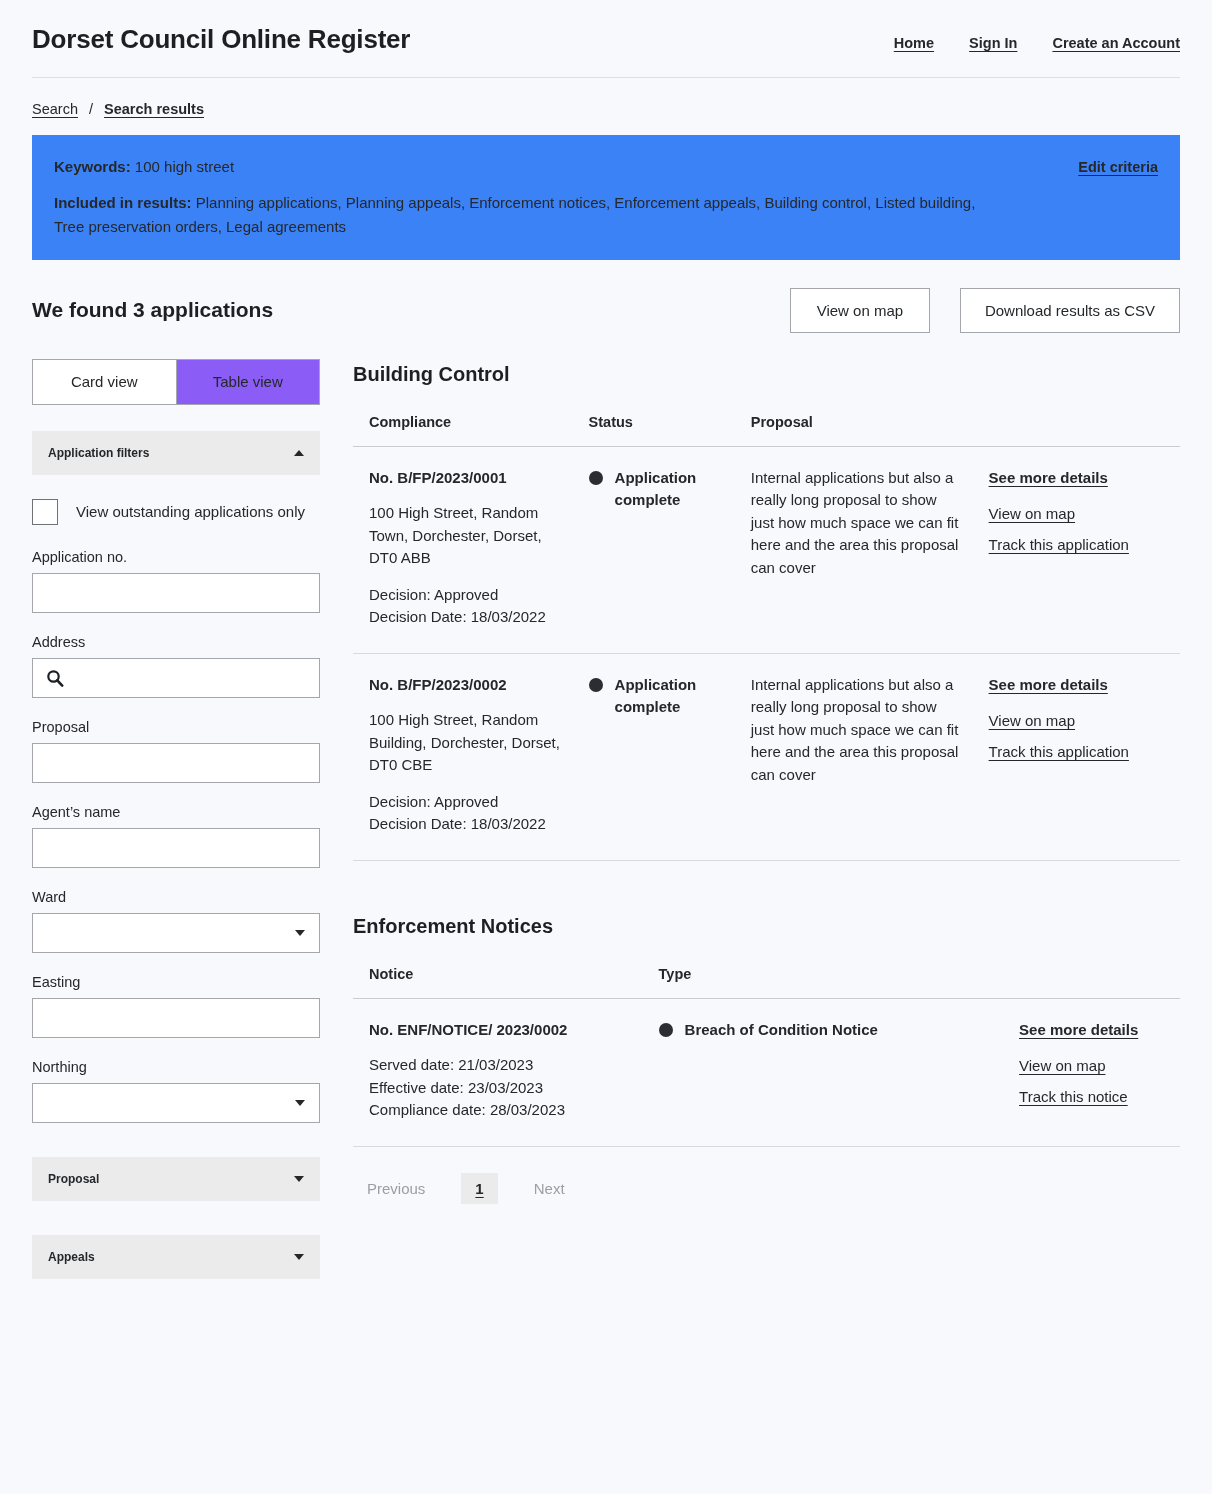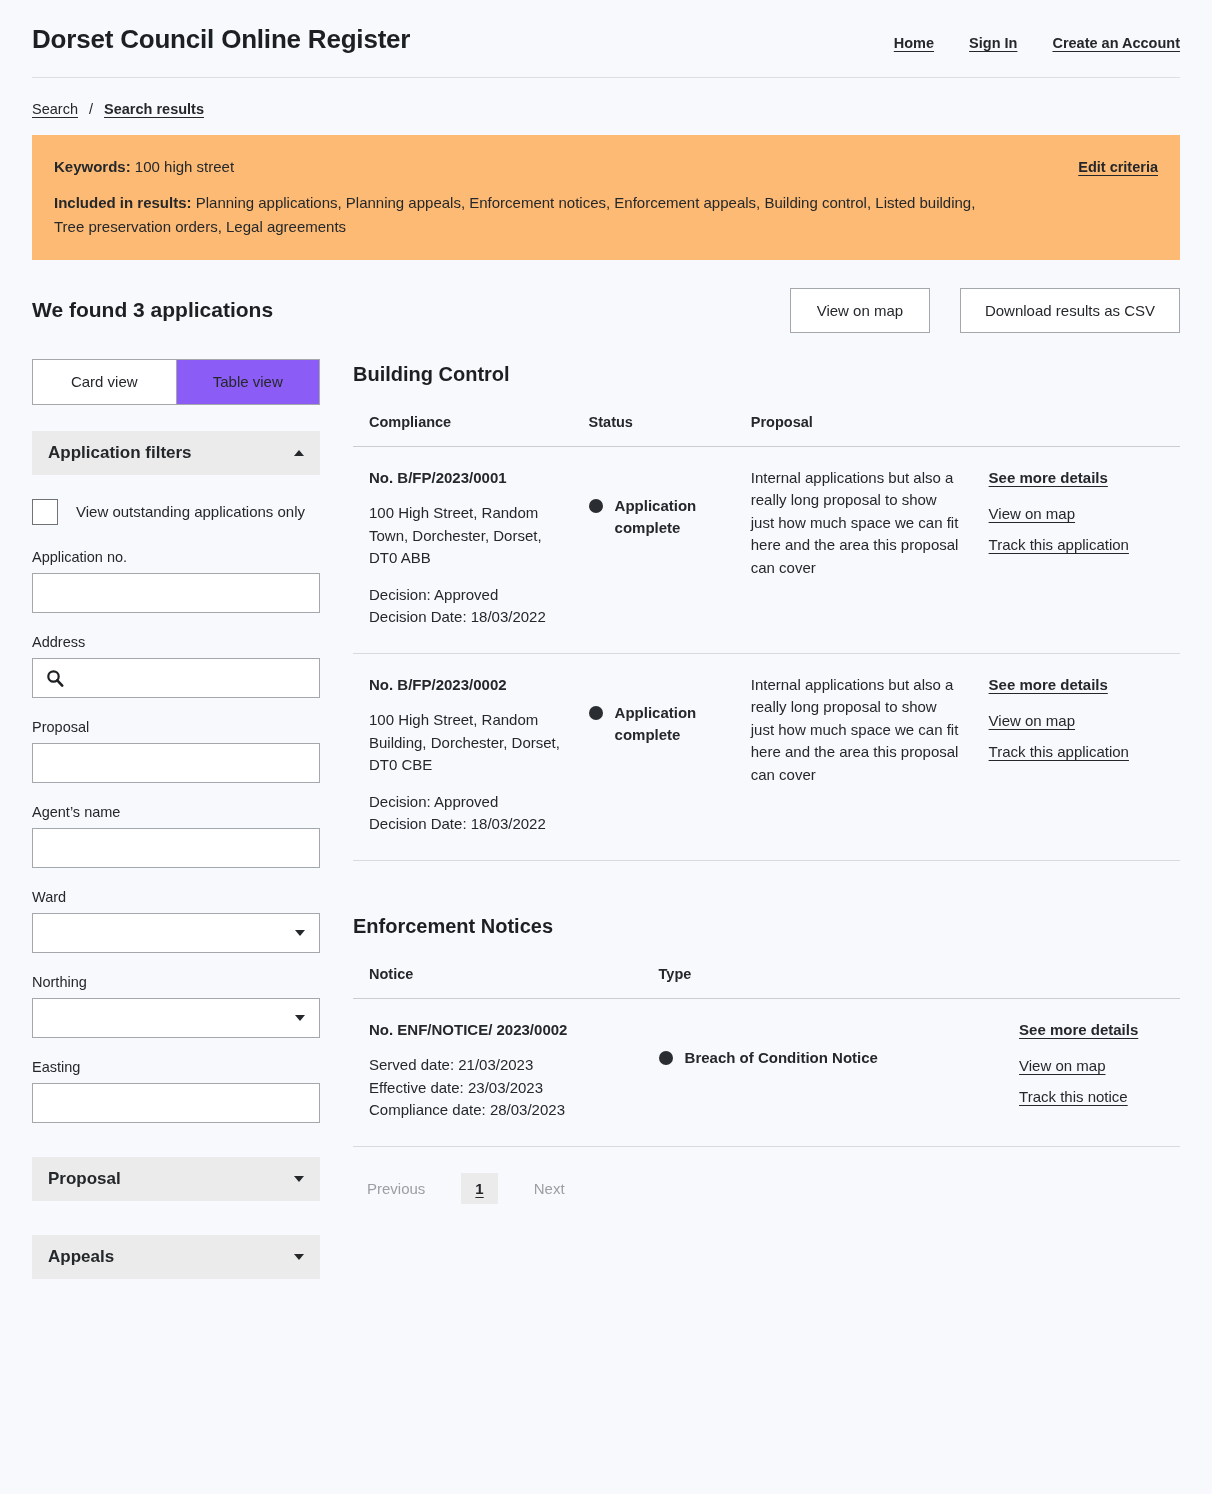--- a/index.html
+++ b/index.html
@@ -38,21 +38,21 @@
   .breadcrumb {
     padding: 23px 0 18px 0;
     font-size: 14.5px;
   }
   .breadcrumb a { color: #25282b; text-decoration: underline; text-underline-offset: 3px; }
   .breadcrumb a.current { font-weight: bold; }
   .breadcrumb .sep { margin: 0 7px; color: #25282b; }
 
   
   .criteria {
-    background: #fdba74;
+    background: #3b82f6;
     padding: 20px 6px 22px 22px;
     position: relative;
     margin-bottom: 28px;
   }
   .criteria .line { font-size: 15px; line-height: 1.55; color: #25282b; max-width: 930px; }
   .criteria .line + .line { margin-top: 13px; }
   .criteria b { font-weight: bold; }
   .criteria .edit {
     position: absolute; top: 24px; right: 22px;
     font-size: 14.5px; font-weight: bold; color: #25282b;
@@ -99,21 +99,21 @@
     flex: 1; height: 46px; border: 1px solid #a4a7ab; background: #fff;
     font-size: 15px; font-family: "Liberation Sans", sans-serif;
     color: #25282b; cursor: pointer;
   }
   .viewtoggle button + button { border-left: none; }
   .viewtoggle button.active { background: #8b5cf6; font-weight: normal; }
 
   .accordion {
     background: #ebebeb; height: 44px;
     display: flex; align-items: center; justify-content: space-between;
-    padding: 0 16px; font-weight: bold; font-size: 17px;
+    padding: 0 16px; font-weight: bold; font-size: 12px;
     cursor: pointer; margin-bottom: 24px;
   }
   .accordion.spaced { margin-top: 34px; }
   .caret-up {
     width: 0; height: 0;
     border-left: 5px solid transparent; border-right: 5px solid transparent;
     border-bottom: 6px solid #25282b;
   }
   .caret-down {
     width: 0; height: 0;
@@ -166,21 +166,21 @@
   }
   table.results th:first-child { padding-left: 16px; }
   table.results td {
     padding: 20px 14px 24px 14px; vertical-align: top;
     border-bottom: 1px solid #d7dade; font-size: 15px; line-height: 1.5;
   }
   table.results td:first-child { padding-left: 16px; }
   .appno { font-weight: bold; display: block; margin-bottom: 13px; }
   .addr { margin-bottom: 14px; }
   .meta { line-height: 1.5; }
-  .status-cell { display: flex; align-items: flex-start; gap: 12px; margin-top: 28px; }
+  .status-cell { display: flex; align-items: flex-start; gap: 12px; }
   .dot {
     width: 14px; height: 14px; border-radius: 50%;
     background: #2a2d31; flex: 0 0 14px; margin-top: 4px;
   }
   .status-text { font-weight: bold; line-height: 1.45; }
   .links a { display: block; color: #25282b; text-decoration: underline; text-underline-offset: 3px; font-size: 15px; }
   .links a.primary { font-weight: bold; margin-bottom: 14px; }
   .links a + a:not(.primary) { margin-top: 8px; }
 
   
@@ -294,29 +294,29 @@
 
 
       <div class="field">
         <span class="flabel">Ward</span>
         <div class="select-field">
           <span class="caret"></span>
         </div>
       </div>
 
       <div class="field">
+        <span class="flabel">Easting</span>
+        <input type="text" placeholder="" style="">
+      </div>
+
+      <div class="field">
         <span class="flabel">Northing</span>
         <div class="select-field">
           <span class="caret"></span>
         </div>
-      </div>
-
-      <div class="field">
-        <span class="flabel">Easting</span>
-        <input type="text" placeholder="" style="">
       </div>
 
       <div class="accordion spaced">
         <span>Proposal</span>
         <span class="caret-down"></span>
       </div>
 
       <div class="accordion spaced">
         <span>Appeals</span>
         <span class="caret-down"></span>

